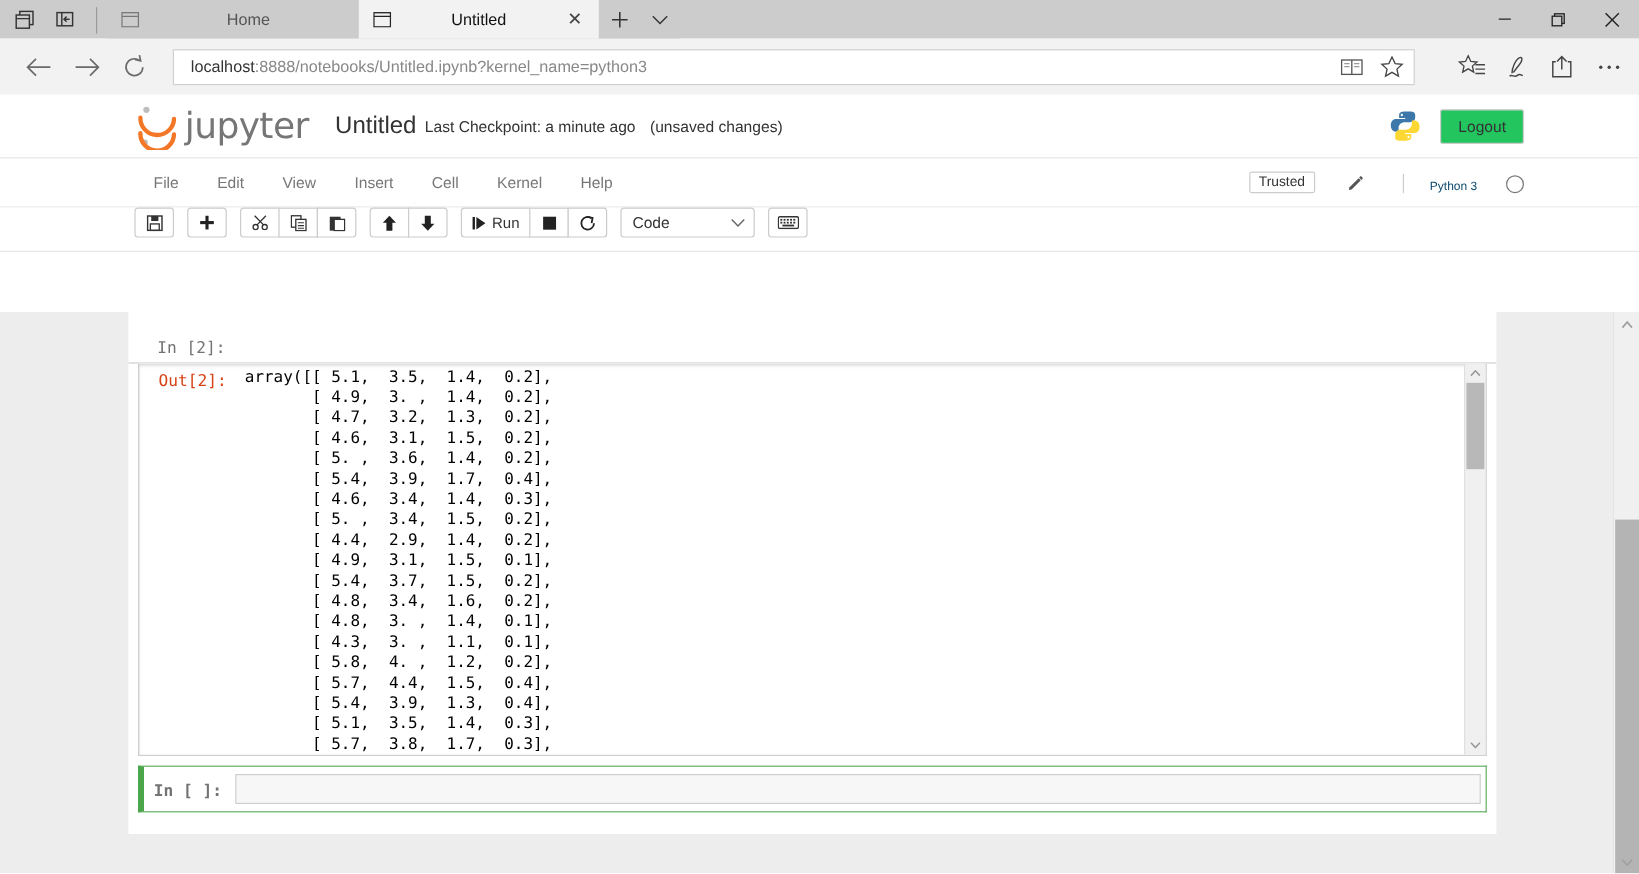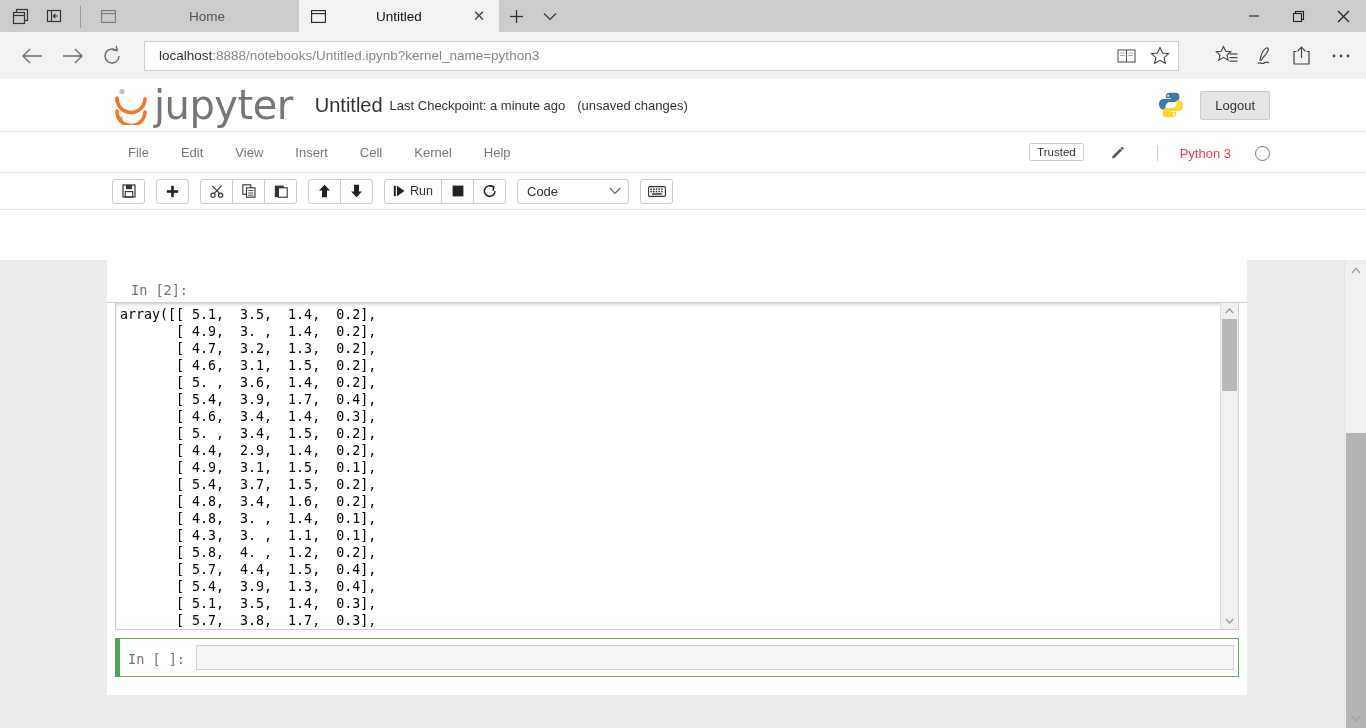--- a/index.html
+++ b/index.html
@@ -156,21 +156,21 @@
     padding-right: 96px;
     box-sizing: border-box;
     background: #fff;
   }
   .jp-logo {
     display: flex;
     align-items: center;
     gap: 2px;
   }
   .jp-logo-word {
-    font-size: 40px;
+    font-size: 30px;
     color: #767677;
     letter-spacing: -0.5px;
     font-family: "DejaVu Sans", sans-serif;
   }
   .jp-title {
     font-size: 20px;
     color: #333333;
     margin-left: 22px;
     font-family: "Liberation Sans", sans-serif;
   }
@@ -185,21 +185,21 @@
     margin-left: 12px;
   }
   .jp-header-right {
     margin-left: auto;
     display: flex;
     align-items: center;
     gap: 14px;
   }
   .logout-btn {
     border: 1px solid #cccccc;
-    background: #e5e5e5;
+    background: #22c55e;
     font-size: 13px;
     color: #333;
     padding: 6px 14px;
     border-radius: 2px;
   }
 
   
   .jp-menubar {
     height: 42px;
     border-top: 1px solid #e7e7e7;
@@ -226,33 +226,32 @@
   .trusted-badge {
     border: 1px solid #cccccc;
     font-size: 11.5px;
     color: #333;
     padding: 2px 7px;
     border-radius: 2px;
     background: #fff;
   }
   .pencil-icon { padding: 0 10px; color: #555; display:flex; align-items:center;}
   .kernel-sep { width: 1px; height: 16px; background: #cccccc; margin: 0 6px; }
-  .kernel-name { font-size: 13px; color: #ef4444; padding-right: 8px; }
+  .kernel-name { font-size: 10px; color: #0c4a6e; padding-right: 8px; }
   .kernel-indicator {
     width: 13px; height: 13px;
     border: 1.6px solid #777;
     border-radius: 50%;
     background: transparent;
   }
 
   
   .jp-toolbar {
     height: 36px;
     display: flex;
-    align-items: center;
     padding-left: 112px;
     border-bottom: 1px solid #e7e7e7;
     background: #fff;
     gap: 0;
   }
   .tb-group { display: flex; margin-right: 11px; }
   .tb-btn {
     height: 25px;
     min-width: 33px;
     border: 1px solid #cccccc;
@@ -390,20 +389,21 @@
 
   
   .cell-selected {
     border: 1px solid #61b061;
     border-left: 5px solid #4ca64c;
     background: #fff;
     margin: 8px 8px 0 8px;
     padding: 6px 4px 6px 0;
     display: flex;
     align-items: center;
+    font-weight: bold;
   }
   .cell-selected .prompt { width: 76px; flex: 0 0 76px; padding-top: 3px;}
 
   
   .page-sb {
     position: absolute;
     right: 0; top: 0; bottom: 0;
     width: 21px;
     background: #f0f0f0;
     border-left: 1px solid #e4e4e4;
@@ -735,20 +735,21 @@
     <div class="nb-body">
       <div class="nb-container">
 
         <div class="cell cell-in1">
           <div class="prompt">In [2]:</div>
         </div>
 
         <div class="output-wrap">
           <div class="output-scroll">
             <div class="output-inner">
+              <div class="prompt out">Out[2]:</div>
               <div class="output-text">array([[ 5.1,  3.5,  1.4,  0.2],
        [ 4.9,  3. ,  1.4,  0.2],
        [ 4.7,  3.2,  1.3,  0.2],
        [ 4.6,  3.1,  1.5,  0.2],
        [ 5. ,  3.6,  1.4,  0.2],
        [ 5.4,  3.9,  1.7,  0.4],
        [ 4.6,  3.4,  1.4,  0.3],
        [ 5. ,  3.4,  1.5,  0.2],
        [ 4.4,  2.9,  1.4,  0.2],
        [ 4.9,  3.1,  1.5,  0.1],

